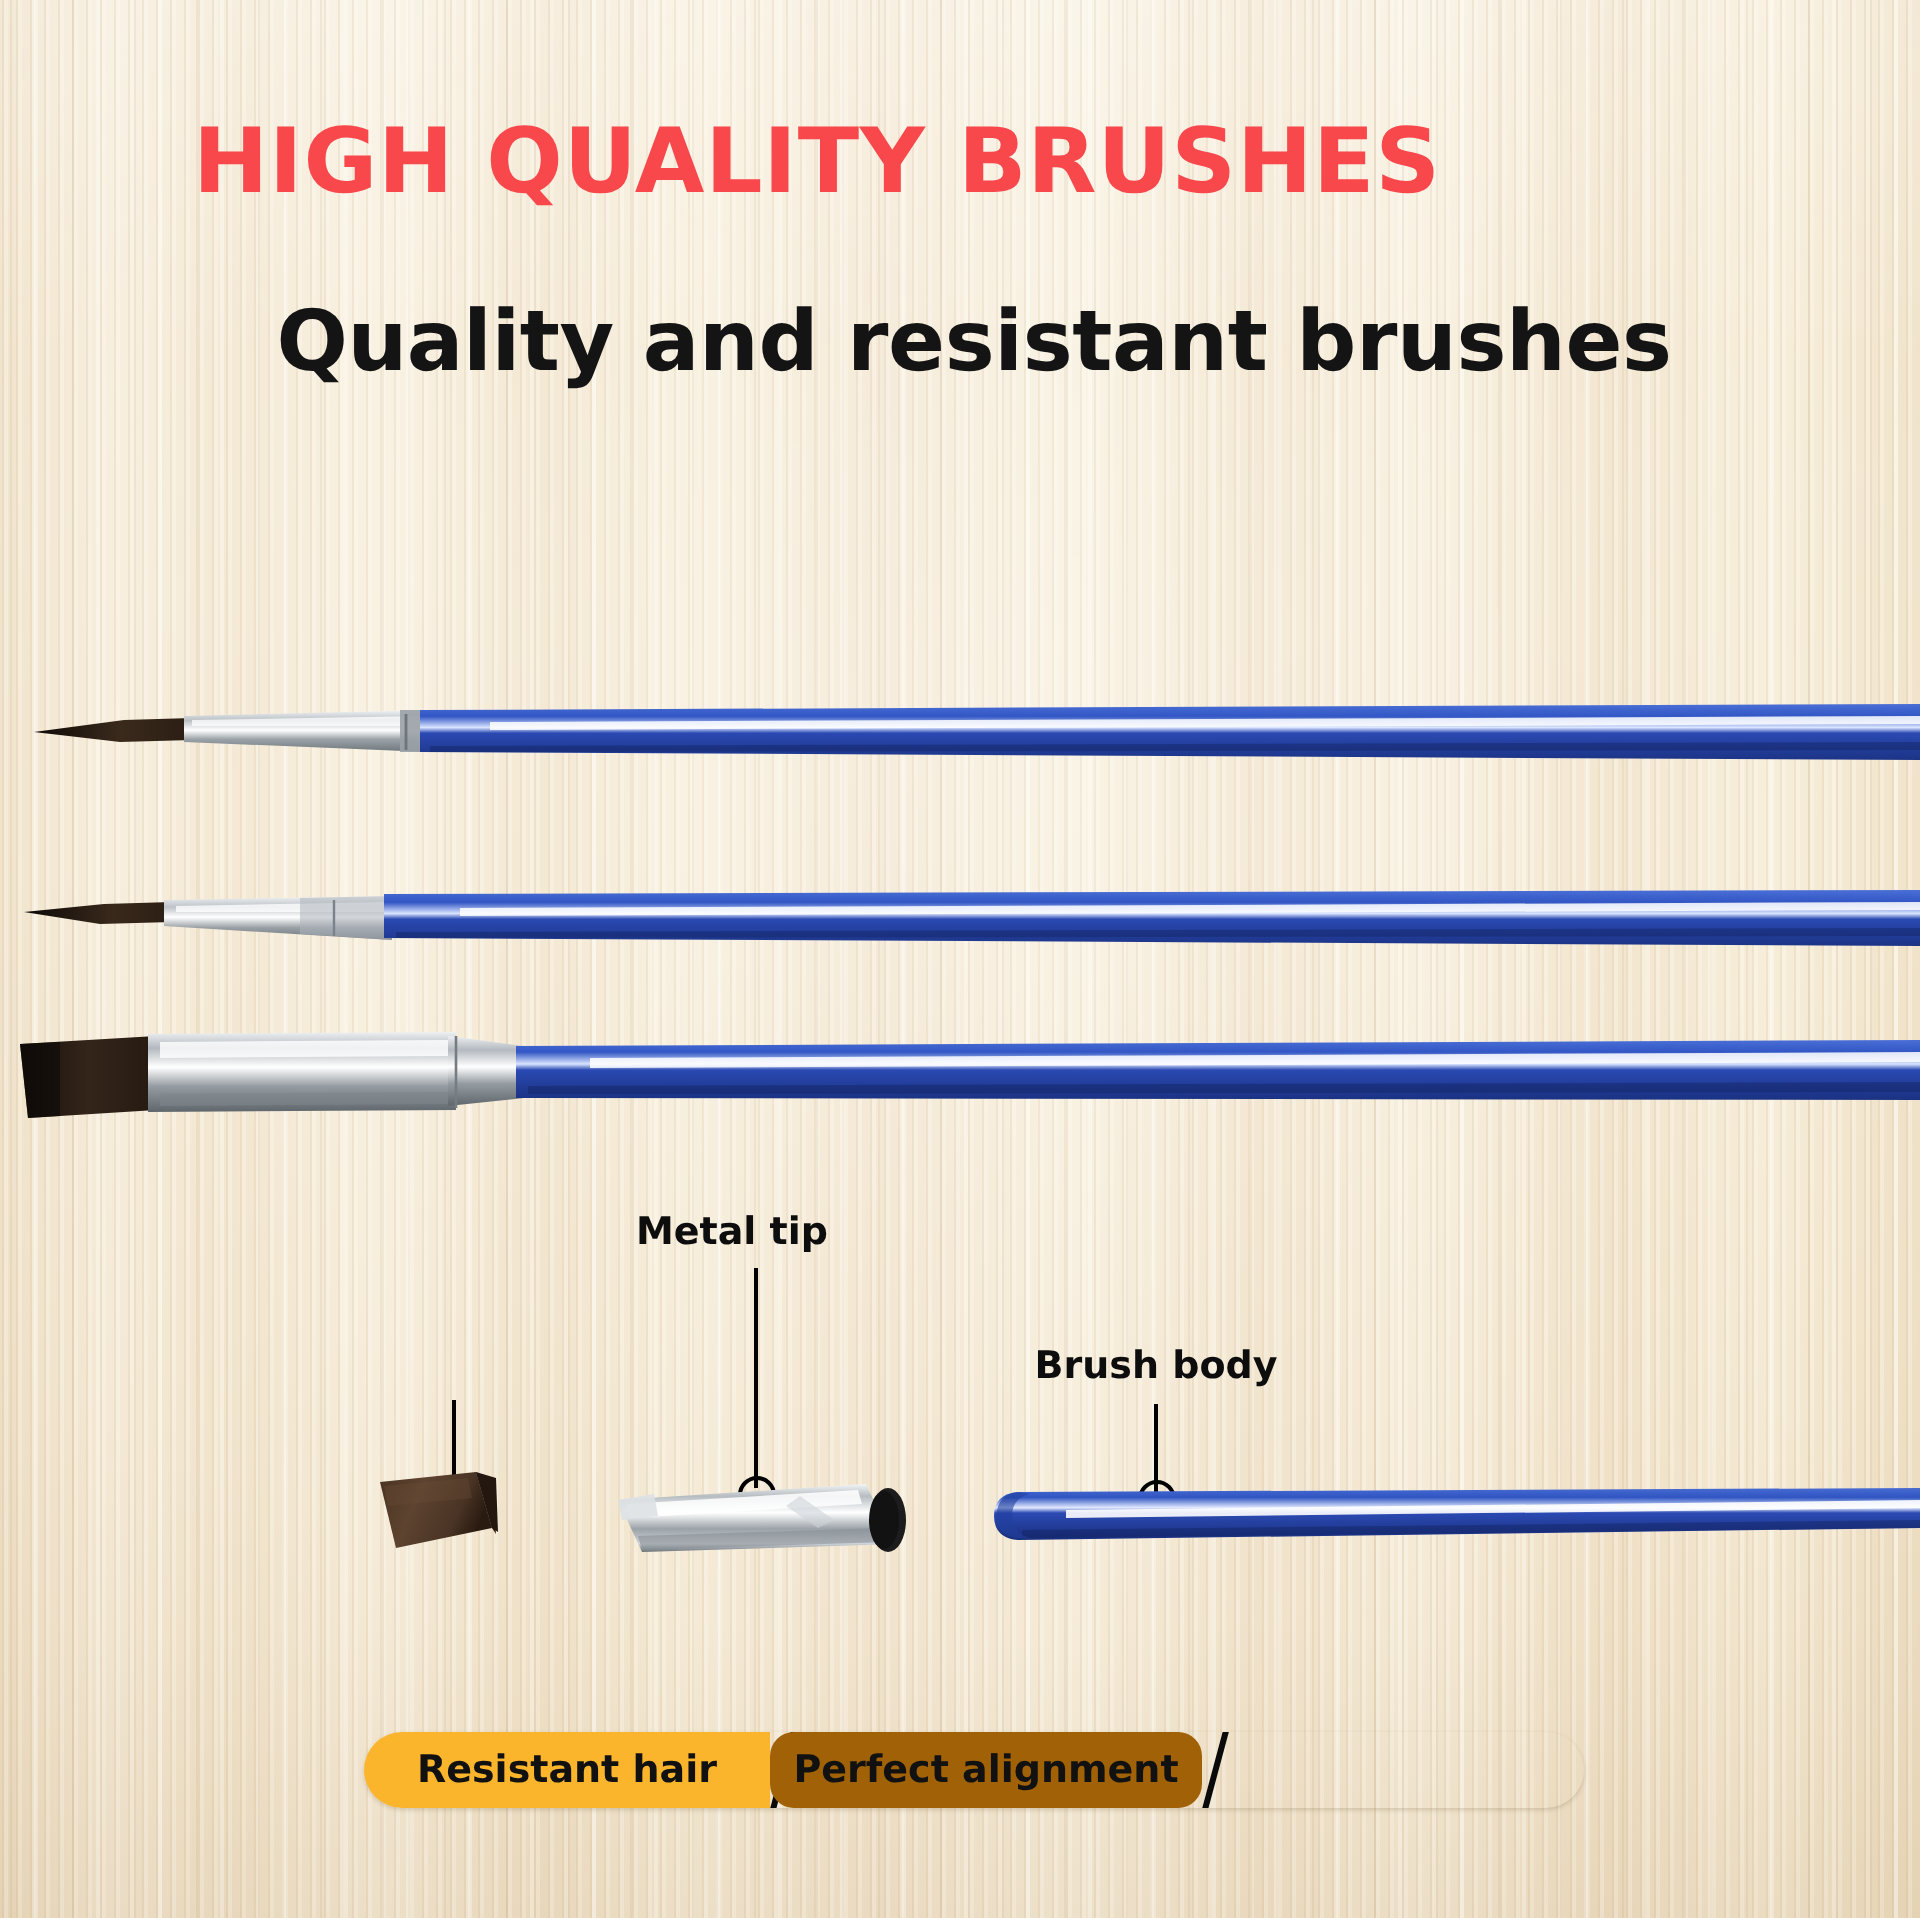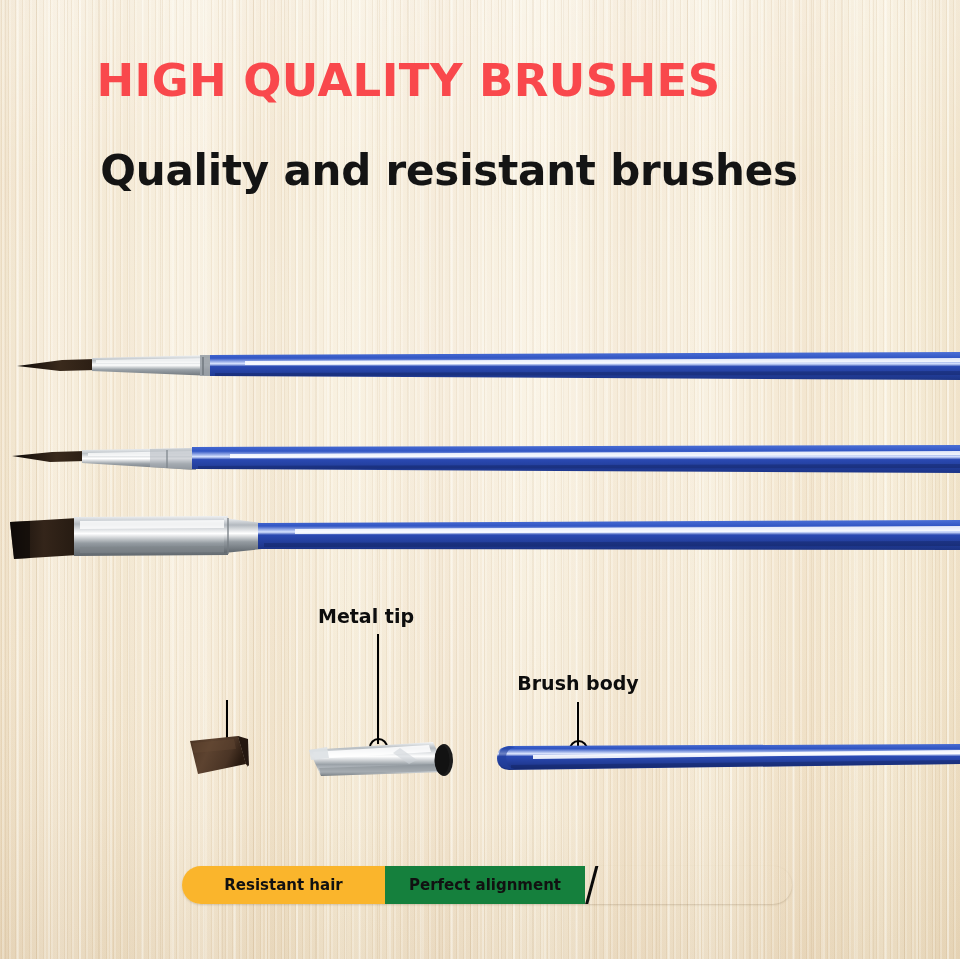--- a/index.html
+++ b/index.html
@@ -99,20 +99,21 @@
     left: 0;
     width: 898px;
     text-align: center;
     font-family: "DejaVu Sans", sans-serif;
     font-weight: bold;
     font-size: 42px;
     letter-spacing: -0.2px;
     color: #141414;
     line-height: 1.1;
     white-space: nowrap;
+    padding-left: 38px;
   }
 
   
   .brush-row {
     position: absolute;
     left: 0;
     width: 960px;
   }
 
   .shine { pointer-events: none; }
@@ -155,26 +156,26 @@
     display: flex;
     box-shadow: 0 1px 2px rgba(120,95,60,0.25);
   }
   .seg {
     position: relative;
     display: flex;
     align-items: center;
     justify-content: center;
     font-family: "DejaVu Sans", sans-serif;
     font-weight: bold;
-    font-size: 15px;
+    font-size: 19px;
     color: #111;
     white-space: nowrap;
   }
   .seg-1 { width: 203px; background: #fab52c; }
-  .seg-2 { width: 200px; background: #15803d; }
+  .seg-2 { width: 216px; background: #a16207; border-radius: 12px; }
   .seg-3 { width: 207px; background: #fa4f55; }
   .seg-slash {
     position: absolute;
     top: -3px;
     width: 2.5px;
     height: 46px;
     background: #0a0a0a;
     transform: rotate(15deg);
   }
   .slash-b { right: -7px; }

